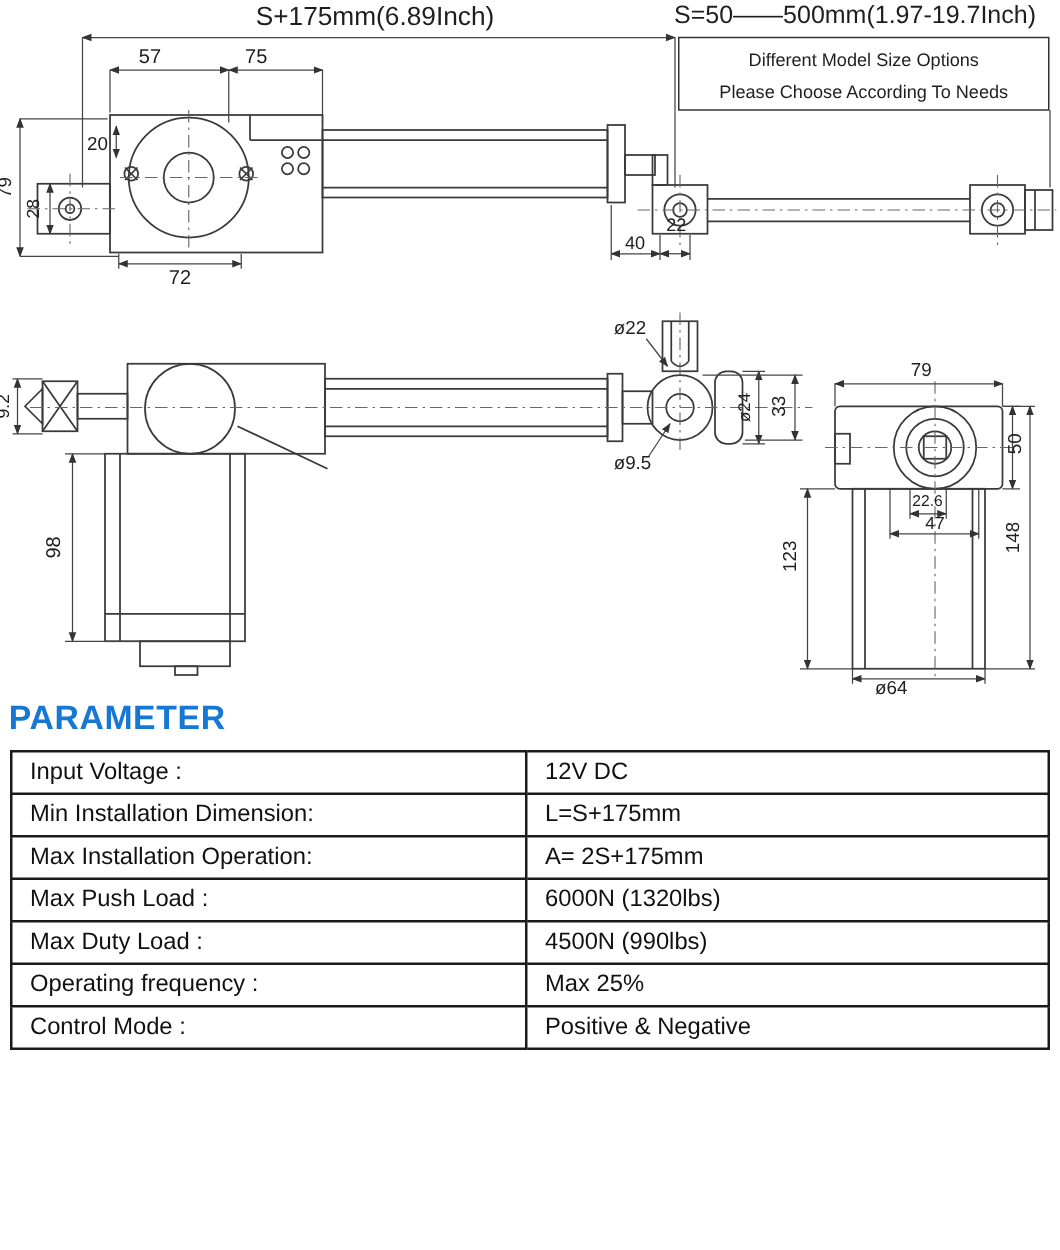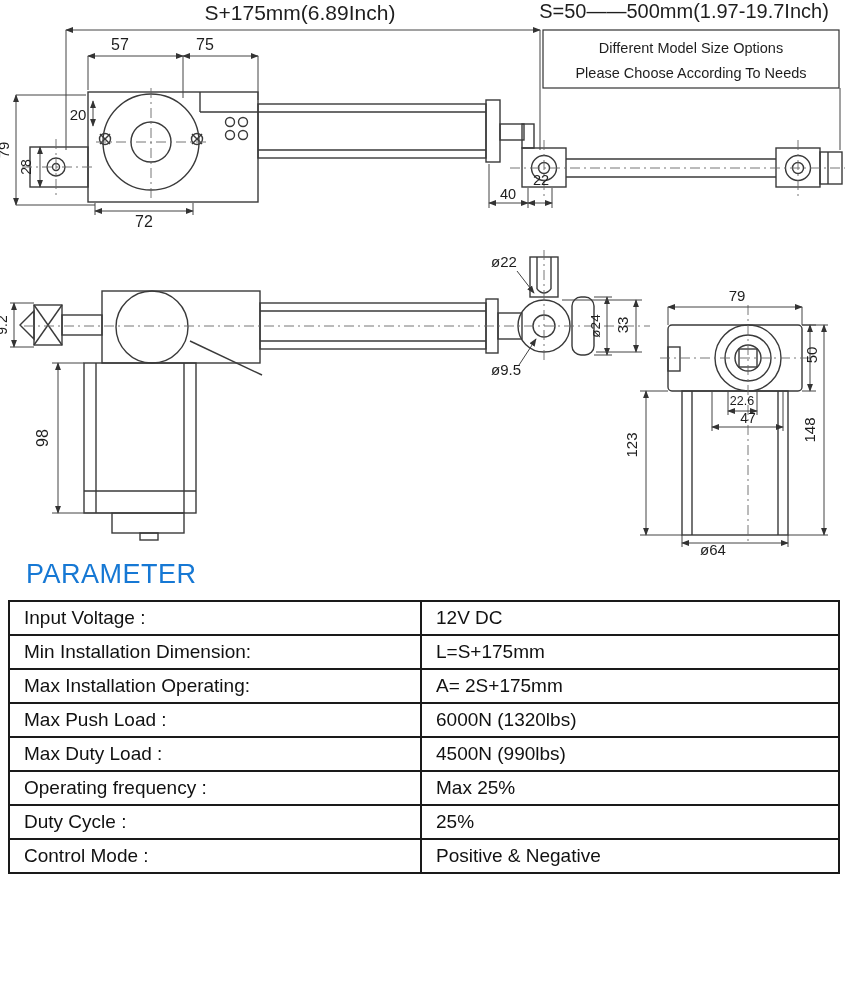--- a/index.html
+++ b/index.html
@@ -4,22 +4,22 @@
 <style>
   * { box-sizing: border-box; }
   html,body { margin:0; padding:0; background:#ffffff; }
   body {
     width:848px; height:1000px; overflow:hidden;
     font-family:"Liberation Sans","DejaVu Sans",sans-serif; color:#111;
   }
   .drawing { display:block; }
   svg text { fill:#1e1e1e; font-family:"Liberation Sans","DejaVu Sans",sans-serif; }
   .param-heading {
-    color:#1678d4; font-size:27px; font-weight:normal;
-    margin:2px 0 10px 26px; letter-spacing:0.5px;
+    color:#1678d4; font-size:27px; font-weight:bold;
+    margin:2px 0 10px 7px; letter-spacing:0.5px;
   }
   table.params { border-collapse:collapse; margin-left:8px; width:832px; table-layout:fixed; }
   table.params td {
     border:2px solid #1a1a1a; height:34px; font-size:19px;
     padding:0 0 0 14px; vertical-align:middle; white-space:nowrap;
   }
   td.label-cell { width:412px; }
 </style>
 </head>
 <body>
@@ -236,39 +236,35 @@
     <tbody>
       <tr>
         <td class="label-cell">Input Voltage :</td>
         <td>12V DC</td>
       </tr>
       <tr>
         <td class="label-cell">Min Installation Dimension:</td>
         <td>L=S+175mm</td>
       </tr>
       <tr>
-        <td class="label-cell">Max Installation Operating:</td>
+        <td class="label-cell">Max Installation Operation:</td>
         <td>A= 2S+175mm</td>
       </tr>
       <tr>
         <td class="label-cell">Max Push Load :</td>
         <td>6000N (1320lbs)</td>
       </tr>
       <tr>
         <td class="label-cell">Max Duty Load :</td>
         <td>4500N (990lbs)</td>
       </tr>
       <tr>
         <td class="label-cell">Operating frequency :</td>
         <td>Max 25%</td>
       </tr>
       <tr>
-        <td class="label-cell">Duty Cycle :</td>
-        <td>25%</td>
-      </tr>
-      <tr>
         <td class="label-cell">Control Mode :</td>
         <td>Positive &amp; Negative</td>
       </tr>
     </tbody>
   </table>
 
 </div>
 
 </body></html>

